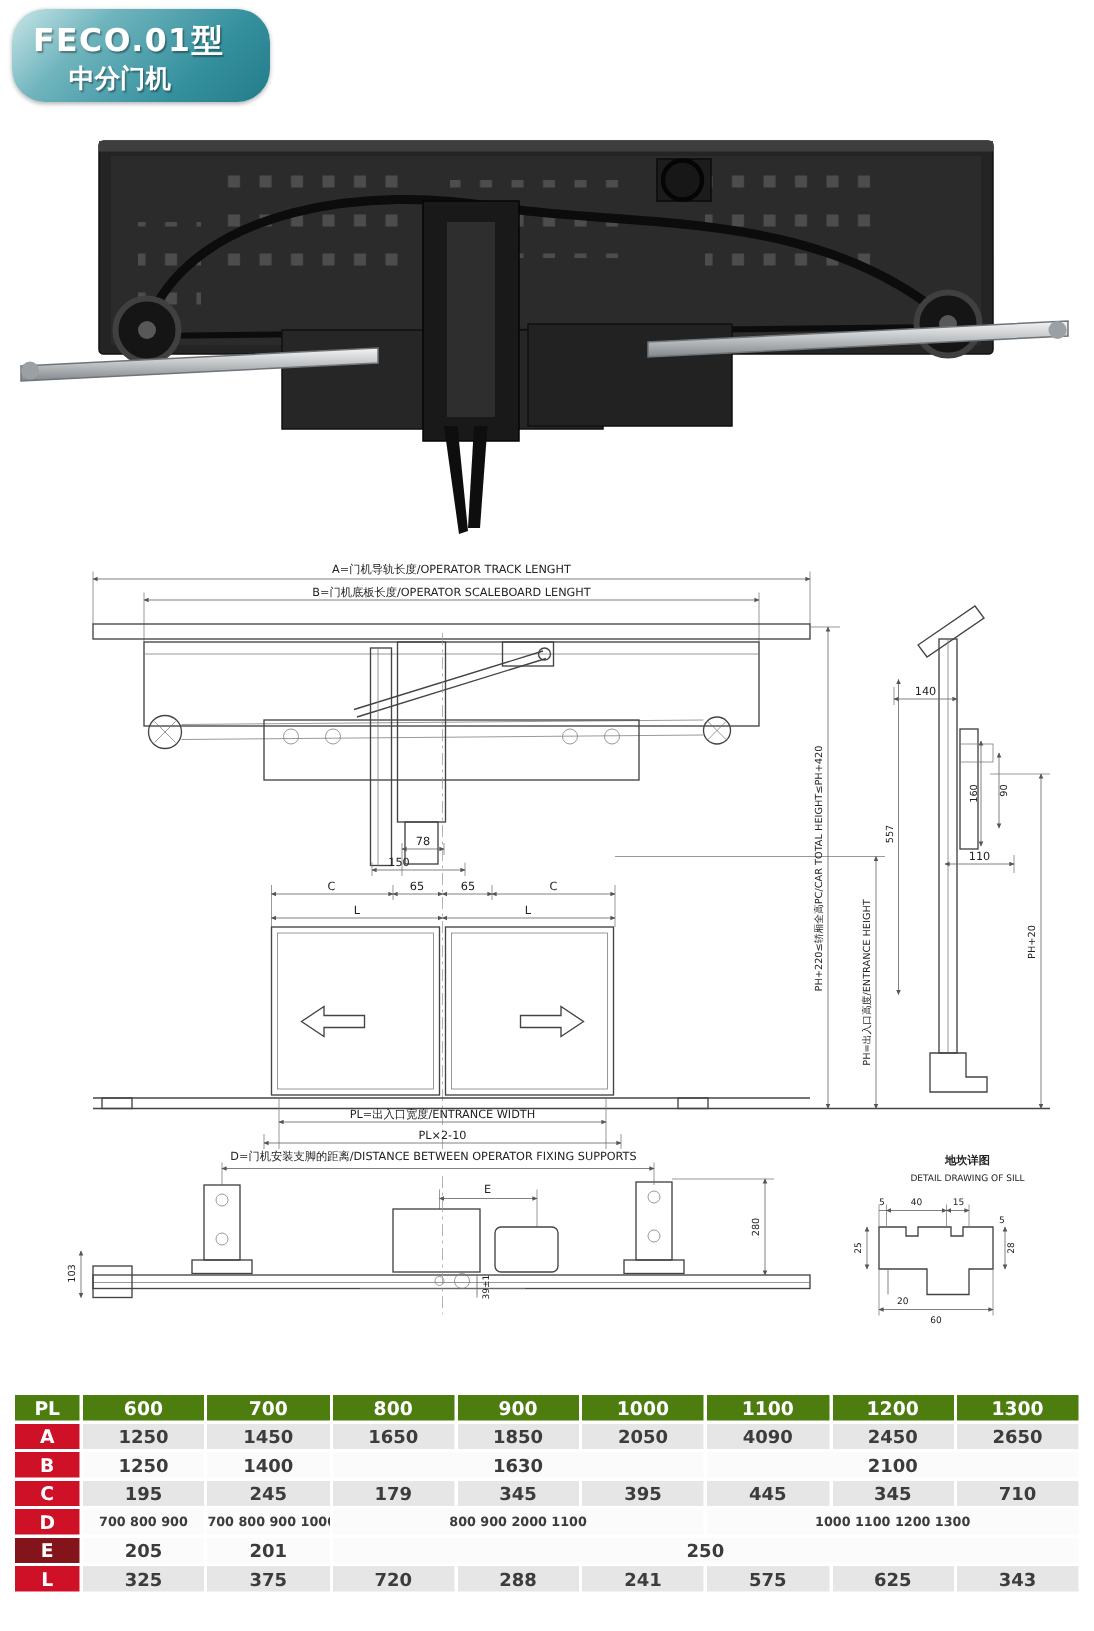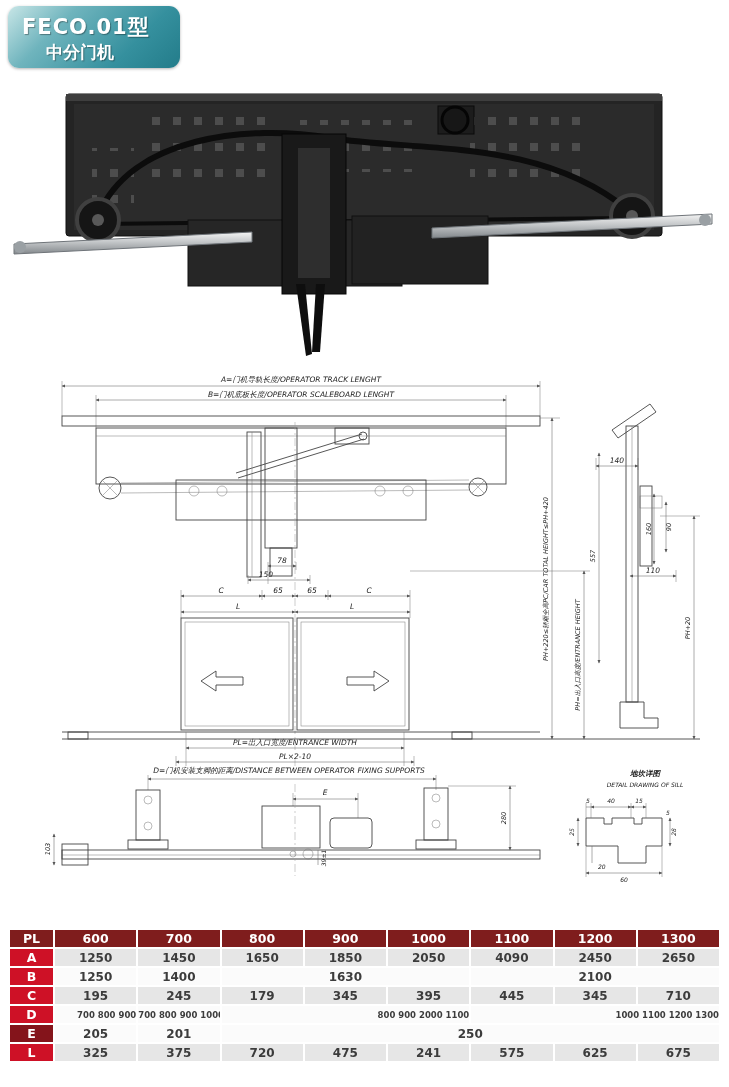--- a/index.html
+++ b/index.html
@@ -5,57 +5,57 @@
   * { margin:0; padding:0; box-sizing:border-box; }
   html,body { background:#ffffff; }
   body {
     width:729px; height:1087px; position:relative;
     font-family:"DejaVu Sans", sans-serif; overflow:hidden;
   }
 
   
   .badge {
     position:absolute; left:8px; top:6px; width:172px; height:62px;
-    border-radius:11px; padding:7px 0 0 14px; color:#fff;
+    border-radius:22px; padding:7px 0 0 14px; color:#fff;
     background:linear-gradient(135deg,#c8e6e7 0%, #6fb4bd 30%, #35909e 70%, #237c8a 100%);
     box-shadow:0 1px 3px rgba(0,0,0,.3);
   }
   .badge-line1 { font-size:21px; font-weight:bold; letter-spacing:1px; text-shadow:1px 1px 1px rgba(0,0,0,.35); }
   .badge-line2 { font-size:17px; font-weight:bold; margin-left:24px; text-shadow:1px 1px 1px rgba(0,0,0,.35); }
 
   
   .photo { position:absolute; left:0; top:84px; width:729px; height:282px; }
 
   
-  .drawings { position:absolute; left:0; top:366px; width:729px; height:548px;font-style:italic; }
+  .drawings { position:absolute; left:0; top:366px; width:729px; height:548px; }
   .drawings svg text { font-family:"DejaVu Sans", sans-serif; }
   .ln   { fill:none; stroke:#444; stroke-width:0.9; }
   .thin { fill:none; stroke:#777; stroke-width:0.5; }
   .dim  { fill:none; stroke:#666; stroke-width:0.55; }
   .dash { fill:none; stroke:#999; stroke-width:0.5; stroke-dasharray:8 3 2 3; }
   .txt  { font-size:7.5px; fill:#222; }
   .txtv { font-size:6.5px; fill:#222; }
   .small{ font-size:6px; fill:#222; }
   .bold { font-weight:bold; }
 
   
   .spec {
     position:absolute; left:8px; top:928px; width:713px;
     border-collapse:collapse; table-layout:fixed;
   }
   .spec th, .spec td {
     border:2px solid #ffffff; text-align:center; vertical-align:middle;
     height:19px; padding:0; overflow:hidden; white-space:nowrap;
   }
-  .spec tr.head th { background:#7f1d1d; color:#fff; font-size:12.5px; font-weight:bold; }
+  .spec tr.head th { background:#4d7c0f; color:#fff; font-size:12.5px; font-weight:bold; }
   .spec th.rowlab { background:#ce1126; color:#fff; font-size:12.5px; font-weight:bold; }
   .spec th.rowlab.dark { background:#84141b; }
   .spec td { background:#fbfbfb; color:#3c3c3c; font-size:12px; font-weight:bold; }
   .spec tr.alt td { background:#e6e6e6; }
-  .spec td.sm { font-size:8.5px;text-align:right; }
+  .spec td.sm { font-size:8.5px; }
 </style>
 </head>
 <body>
 
 <div class="page">
 
   <div class="badge">
     <div class="badge-line1">FECO.01型</div>
     <div class="badge-line2">中分门机</div>
   </div>
@@ -370,22 +370,22 @@
         <th class="rowlab dark">E</th>
         <td>205</td>
         <td>201</td>
         <td colspan="6">250</td>
       </tr>
       <tr class="alt">
         <th class="rowlab">L</th>
         <td>325</td>
         <td>375</td>
         <td>720</td>
-        <td>475</td>
+        <td>288</td>
         <td>241</td>
         <td>575</td>
         <td>625</td>
-        <td>675</td>
+        <td>343</td>
       </tr>
     </tbody>
   </table>
 
 </div>
 
 </body></html>

